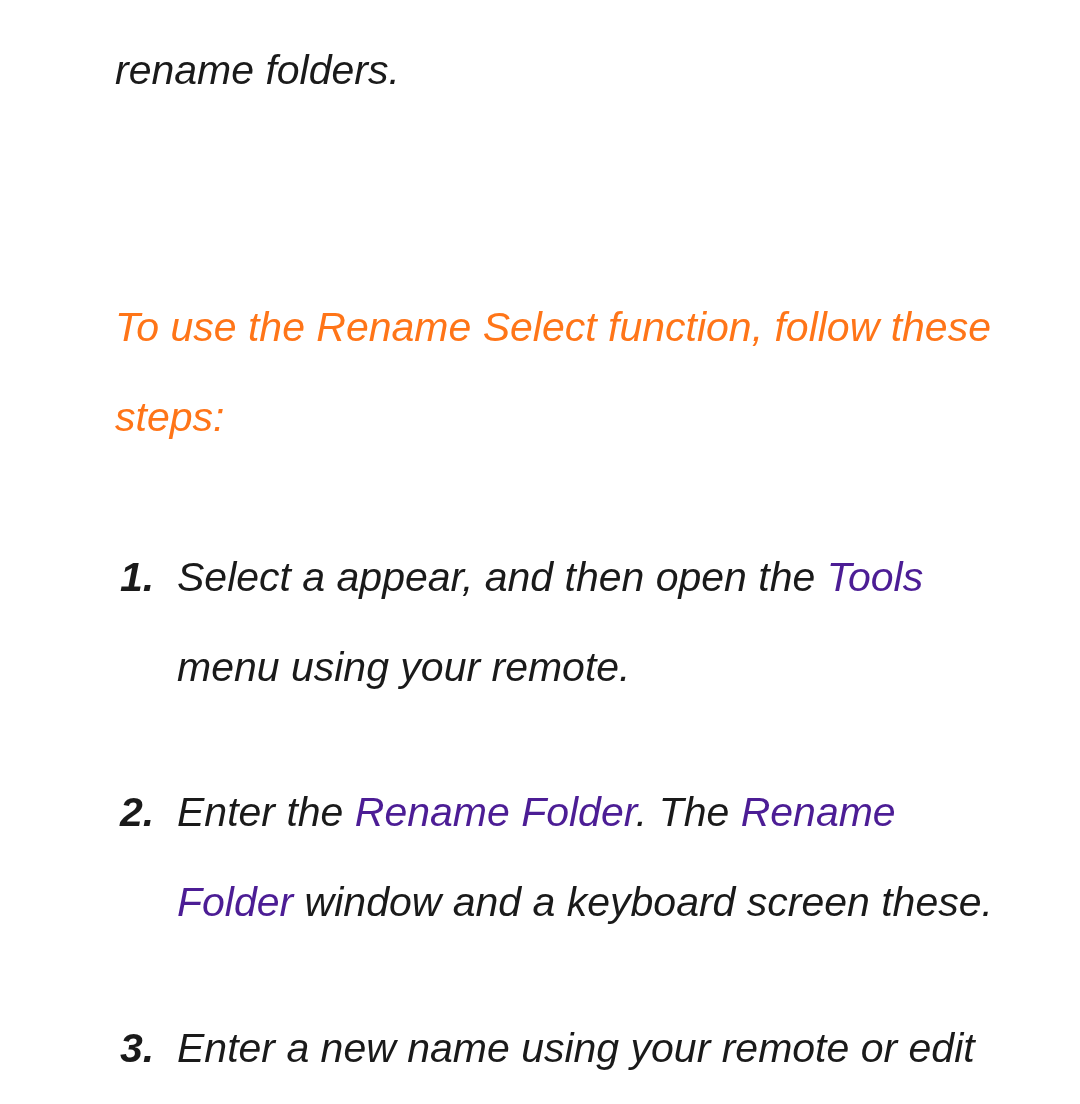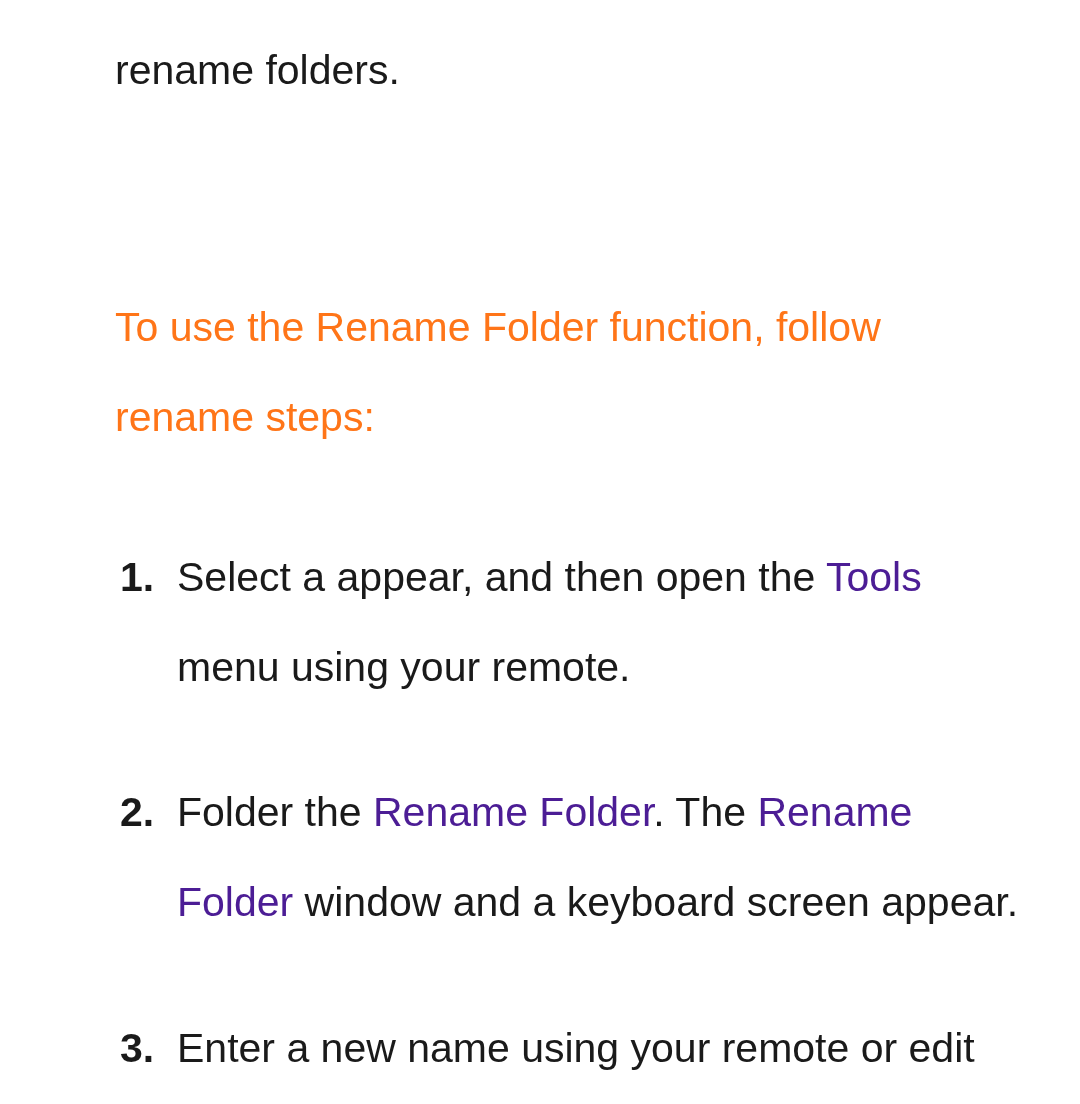--- a/index.html
+++ b/index.html
@@ -1,18 +1,19 @@
 <!DOCTYPE html>
 <html><head>
   <meta charset="utf-8">
   <style>
     * {
       margin: 0;
       padding: 0;
       box-sizing: border-box;
+      font-style: italic;
     }
     body {
       font-family: Arial, Helvetica, sans-serif;
       background: #ffffff;
       width: 1080px;
       height: 1104px;
       padding: 40px 60px 40px 115px;
       font-size: 41px;
       line-height: 1.5;
       color: #1a1a1a;
@@ -46,25 +47,25 @@
     }
     .link-text {
       color: #4c1d95;
     }
   </style>
 </head>
 <body>
 
 <div class="intro-fragment">rename folders.</div>
 
-<div class="section-heading">To use the Rename Folder function, follow rename steps:</div>
+<div class="section-heading">To use the Rename Select function, follow these steps:</div>
 
 <ol class="steps">
   <li class="step">
     <span>Select a appear, and then open the </span><span class="link-text">Tools</span><span> menu using your remote.</span>
   </li>
   <li class="step">
-    <span>Folder the </span><span class="link-text">Rename Folder</span><span>. The </span><span class="link-text">Rename Folder</span><span> window and a keyboard screen appear.</span>
+    <span>Enter the </span><span class="link-text">Rename Folder</span><span>. The </span><span class="link-text">Rename Folder</span><span> window and a keyboard screen these.</span>
   </li>
   <li class="step">
     <span>Enter a new name using your remote or edit the old name.</span>
   </li>
 </ol>
 
 </body></html>

